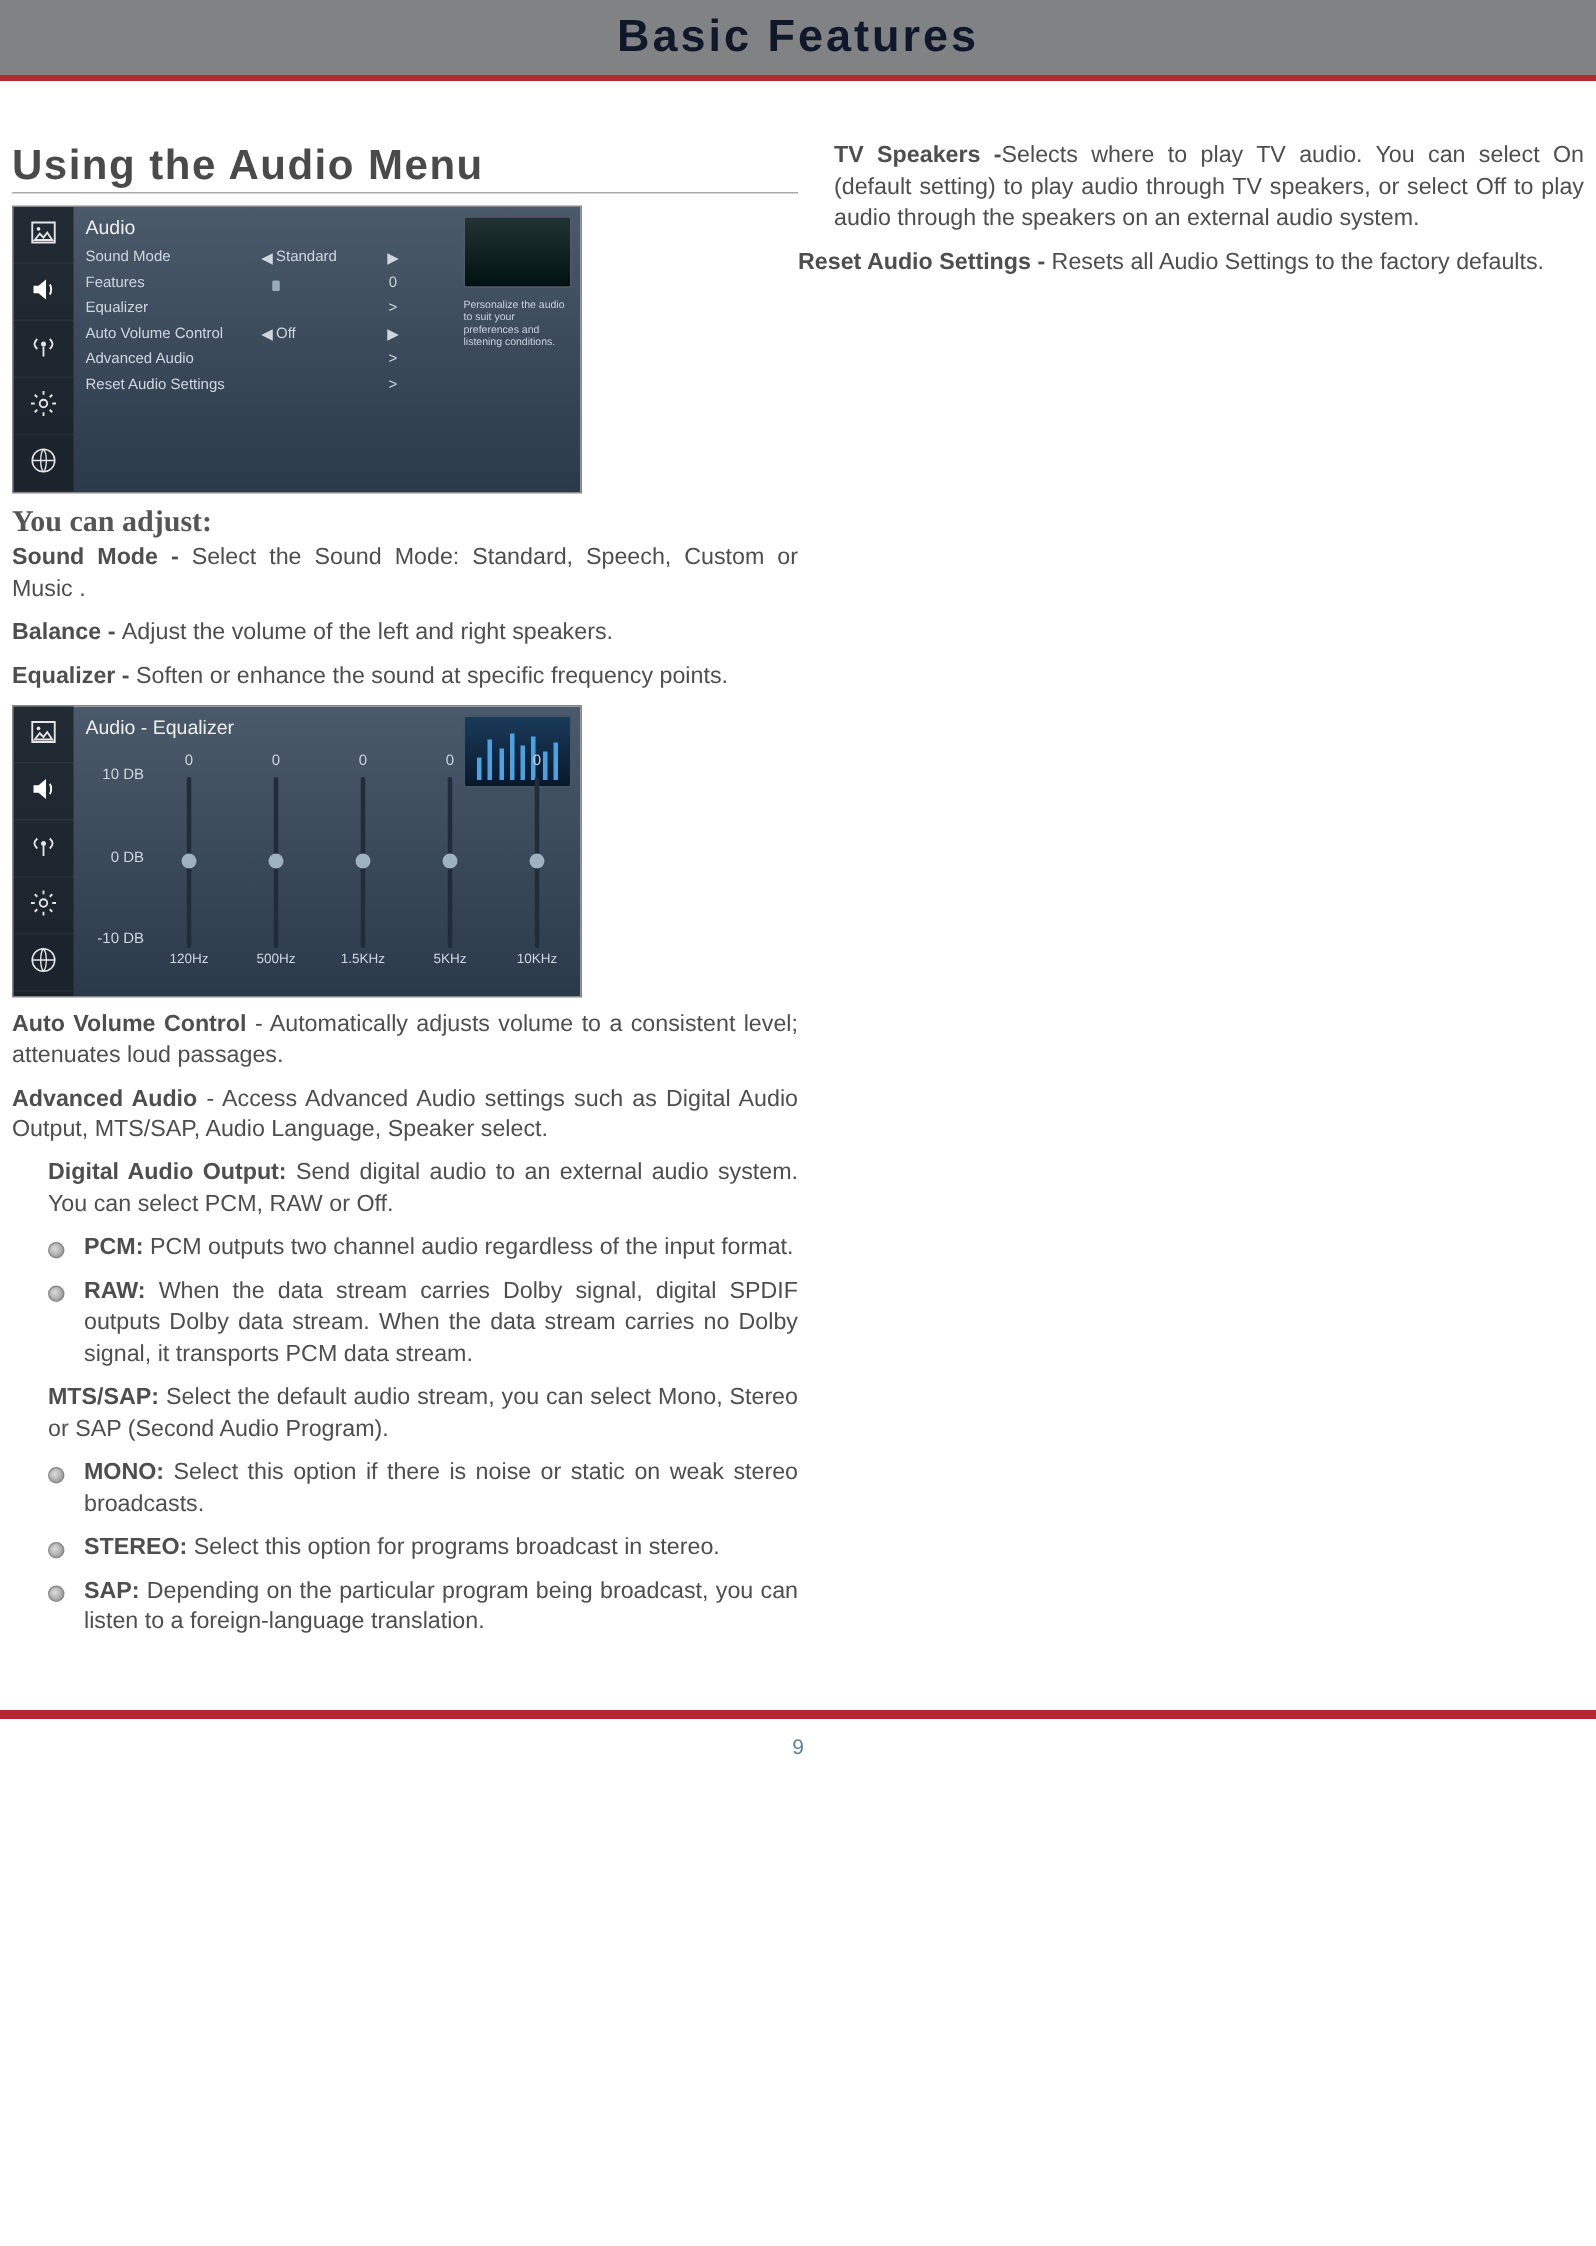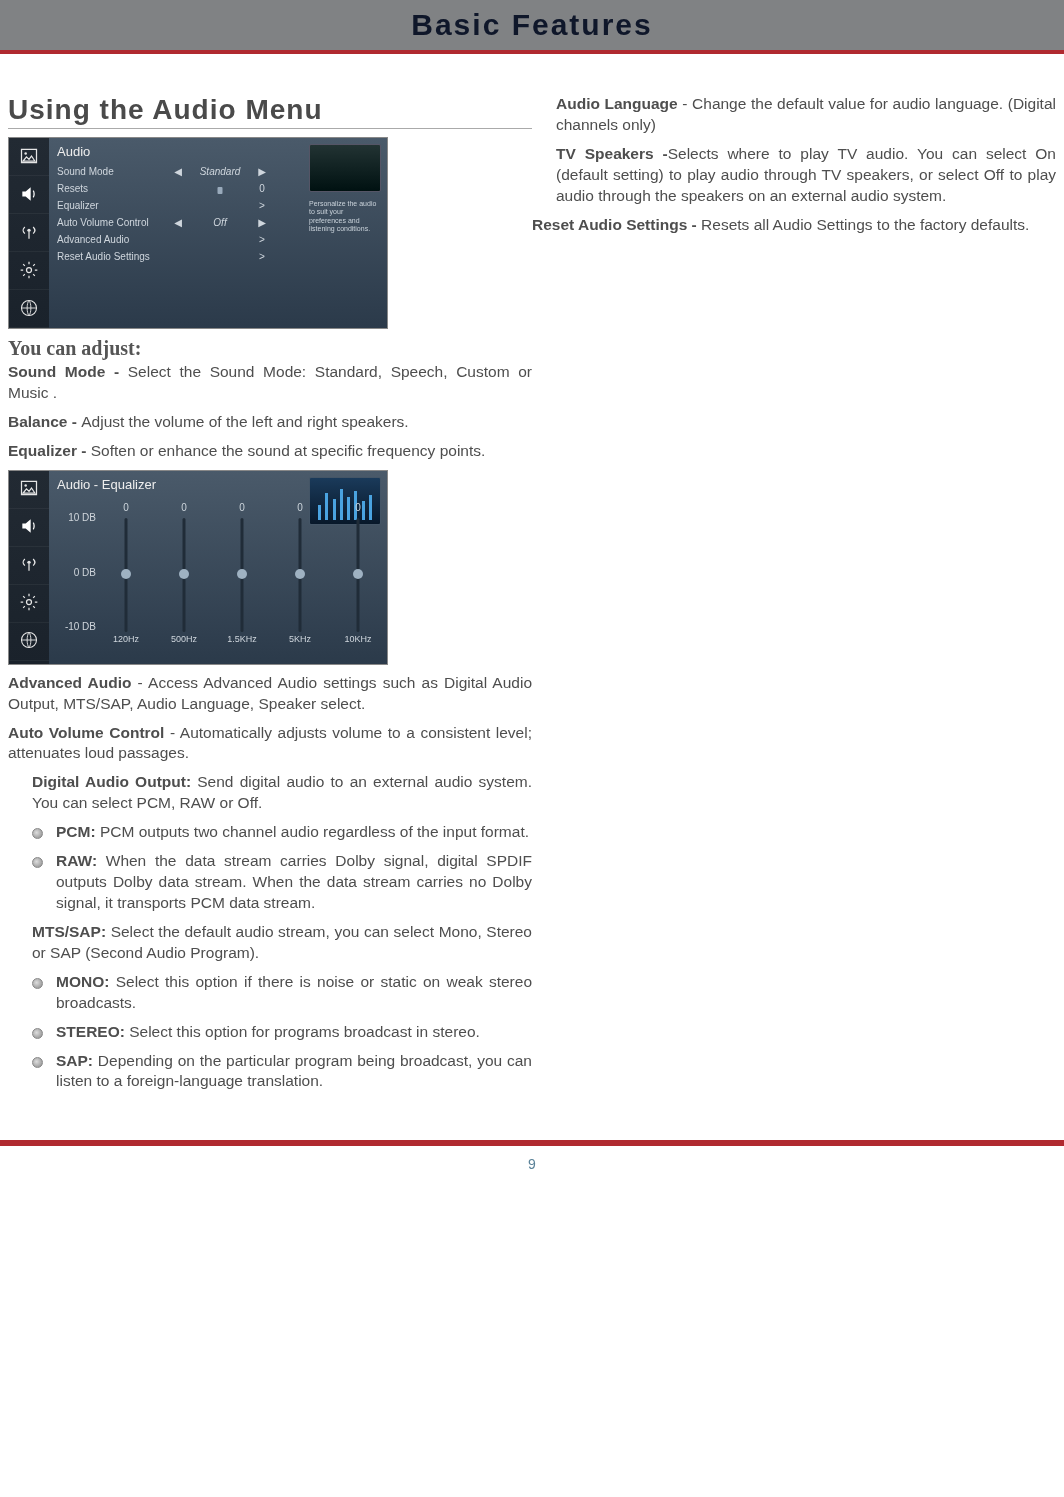--- a/index.html
+++ b/index.html
@@ -21,21 +21,21 @@
   .osd-tabs { width: 40px; background: linear-gradient(#222a33,#1a222b); display: flex; flex-direction: column; align-items: center; }
   .osd-tab { width: 40px; height: 38px; display: flex; align-items: center; justify-content: center; border-bottom: 1px solid rgba(255,255,255,0.05); }
   .osd-tab svg { width: 20px; height: 20px; fill: #e5e5e5; }
   .osd-tab.active svg { fill: #fff; }
   .osd-body { flex: 1; position: relative; }
   .osd-title { padding: 6px 8px 4px 8px; font-size: 13px; color: #eee; }
   .osd-rows { padding: 0 0 10px 8px; }
   .osd-row { display: flex; align-items: center; height: 17px; font-size: 10px; color: #cfd6dd; }
   .osd-row .label { width: 115px; }
   .osd-row .arrow { width: 12px; text-align: center; color: #cfd6dd; }
-  .osd-row .value { width: 72px; text-align: center; font-style: italic; }
+  .osd-row .value { width: 72px; text-align: left; }
   .osd-row .chev { width: 12px; text-align: center; }
   .osd-balance-bar { height: 3px; background: #2a3a4a; position: relative; width: 72px; border-radius: 2px; }
   .osd-balance-bar .knob { position: absolute; left: 50%; top: -2px; width: 5px; height: 7px; background: #9ab; border-radius: 1px; transform: translateX(-50%); }
   .osd-preview { position: absolute; right: 6px; top: 6px; width: 72px; height: 48px; background: linear-gradient(#233,#011); border: 1px solid #556; border-radius: 2px; }
   .osd-help { position: absolute; right: 6px; top: 62px; width: 72px; font-size: 7px; line-height: 1.2; color: #c9d2da; }
   
   .eq-body { flex: 1; position: relative; padding-bottom: 20px; }
   .eq-chart { position: relative; margin: 6px 6px 2px 54px; height: 130px; }
   .eq-yaxis { position: absolute; left: -50px; top: 0; height: 100%; width: 45px; font-size: 10px; color: #d0d6dc; }
   .eq-yaxis div { position: absolute; right: 2px; transform: translateY(-50%); text-align: right; }
@@ -101,21 +101,21 @@
           <div class="osd-help">Personalize the audio to suit your preferences and listening conditions.</div>
           <div class="osd-title">Audio</div>
           <div class="osd-rows">
             <div class="osd-row">
               <span class="label">Sound Mode</span>
               <span class="arrow">◀</span>
               <span class="value">Standard</span>
               <span class="chev">▶</span>
             </div>
             <div class="osd-row">
-              <span class="label">Resets</span>
+              <span class="label">Features</span>
               <span class="arrow"></span>
               <span class="value"><span class="osd-balance-bar"><span class="knob"></span></span></span>
               <span class="chev">0</span>
             </div>
             <div class="osd-row">
               <span class="label">Equalizer</span>
               <span class="arrow"></span>
                 <span class="value"></span>
               <span class="chev">&gt;</span>
             </div>
@@ -229,39 +229,38 @@
           <div class="eq-xlabels" id="eq-xlabels">
               <div style="width: 34px; text-align: center;">120Hz</div>
               <div style="width: 34px; text-align: center;">500Hz</div>
               <div style="width: 34px; text-align: center;">1.5KHz</div>
               <div style="width: 34px; text-align: center;">5KHz</div>
               <div style="width: 34px; text-align: center;">10KHz</div>
             </div>
         </div>
       </div>
 
+      <p><strong>Auto Volume Control</strong><span> - </span><span>Automatically adjusts volume to a consistent level; attenuates loud passages.</span></p>
       <p><strong>Advanced Audio</strong><span> - </span><span>Access Advanced Audio settings such as Digital Audio Output, MTS/SAP, Audio Language, Speaker select.</span></p>
-      <p><strong>Auto Volume Control</strong><span> - </span><span>Automatically adjusts volume to a consistent level; attenuates loud passages.</span></p>
 
       <p class="indent"><strong>Digital Audio Output: </strong><span>Send digital audio to an external audio system. You can select PCM, RAW or Off.</span></p>
       <ul class="bullets">
         <li><strong>PCM: </strong><span>PCM outputs two channel audio regardless of the input format.</span></li>
         <li><strong>RAW: </strong><span>When the data stream carries Dolby signal, digital SPDIF outputs Dolby data stream. When the data stream carries no Dolby signal, it transports PCM data stream.</span></li>
       </ul>
 
       <p class="indent"><strong>MTS/SAP: </strong><span>Select the default audio stream, you can select Mono, Stereo or SAP (Second Audio Program).</span></p>
       <ul class="bullets">
         <li><strong>MONO: </strong><span>Select this option if there is noise or static on weak stereo broadcasts.</span></li>
         <li><strong>STEREO: </strong><span>Select this option for programs broadcast in stereo.</span></li>
         <li><strong>SAP: </strong><span>Depending on the particular program being broadcast, you can listen to a foreign-language translation.</span></li>
       </ul>
     </div>
 
     <div class="col">
-      <p class="indent"><strong>Audio Language</strong><span> - </span><span>Change the default value for audio language. (Digital channels only)</span></p>
       <p class="indent"><strong>TV Speakers -</strong><span>Selects where to play TV audio. You can select On (default setting) to play audio through TV speakers, or select Off to play audio through the speakers on an external audio system.</span></p>
       <p><strong>Reset Audio Settings - </strong><span>Resets all Audio Settings to the factory defaults.</span></p>
     </div>
   </div>
 </div>
 
 <div class="footer-rule"></div>
 <div class="page-num">9</div>
 
 </body></html>

